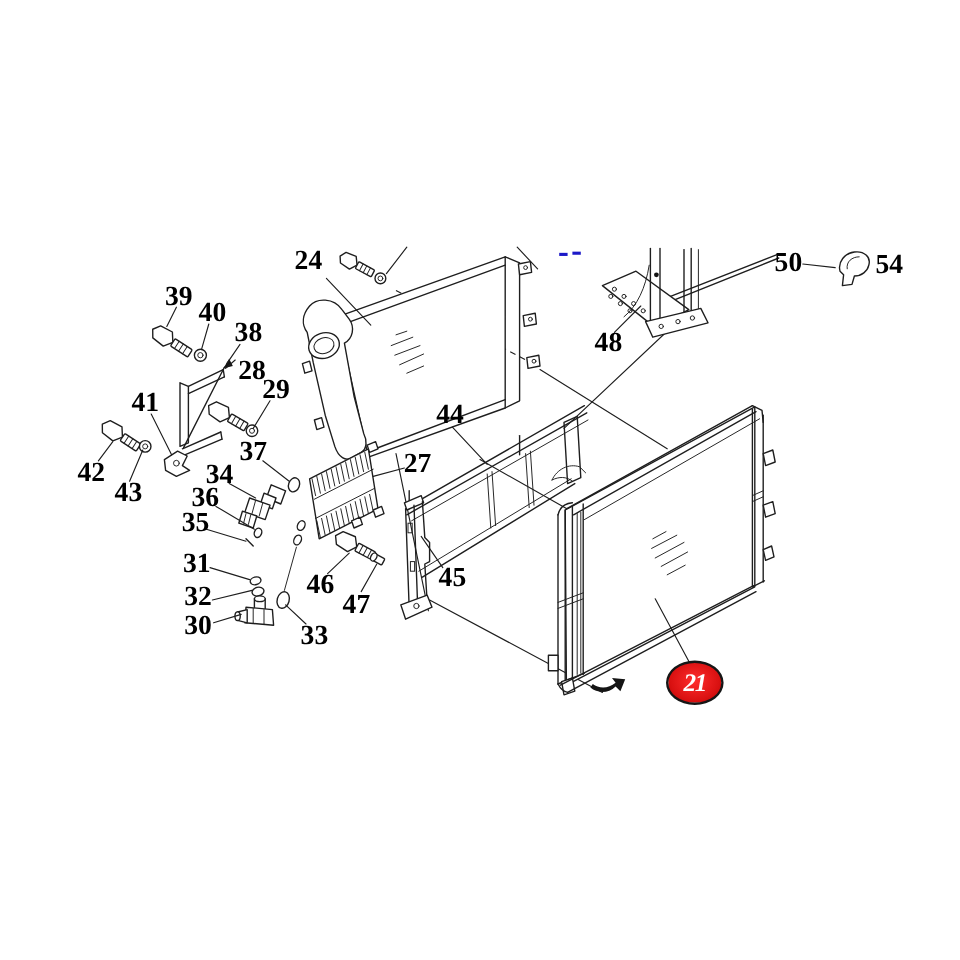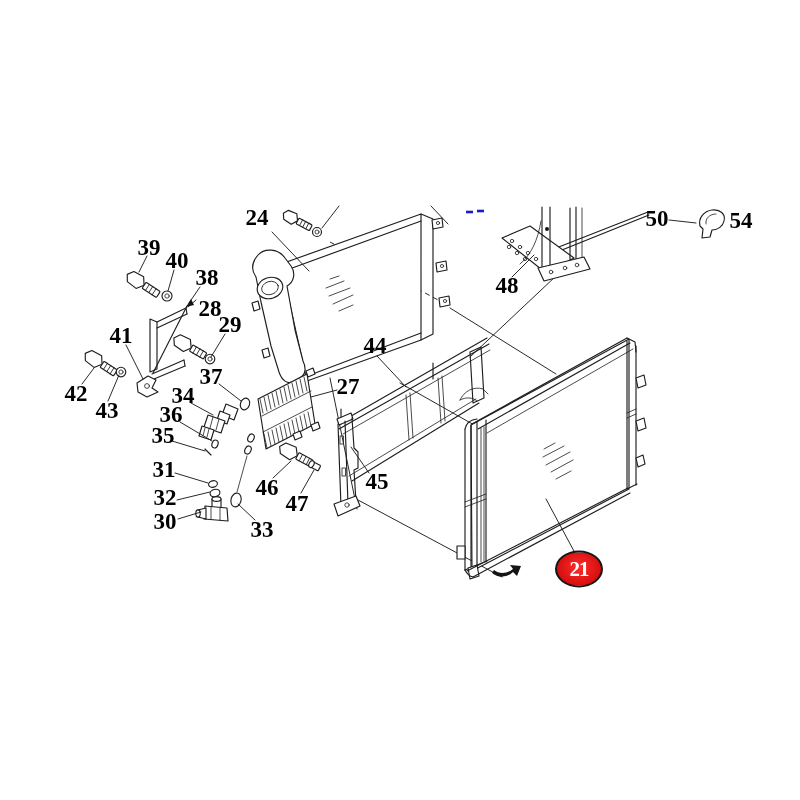--- a/index.html
+++ b/index.html
@@ -350,17 +350,17 @@
       <div class="part-label" style="left: 267px; top: 487px;">46</div>
       <div class="part-label" style="left: 297px; top: 503px;">47</div>
       <div class="part-label" style="left: 348px; top: 386px;">27</div>
       <div class="part-label" style="left: 375px; top: 345px;">44</div>
       <div class="part-label" style="left: 377px; top: 481px;">45</div>
       <div class="part-label" style="left: 507px; top: 285px; text-align: right;">48</div>
       <div class="part-label" style="left: 657px; top: 218px;">50</div>
       <div class="part-label" style="left: 741px; top: 220px;">54</div>
     </div>
 
-<div class="badge" style="left: 579px; top: 569px; color: rgb(255, 255, 255); background: radial-gradient(at 50% 45%, rgb(255, 45, 45) 0%, rgb(217, 17, 17) 65%, rgb(165, 0, 0) 100%);">
+<div class="badge" style="left: 579px; top: 569px; color: rgb(255, 255, 255); background: radial-gradient(at 50% 45%, rgb(255, 45, 45) 0%, rgb(217, 17, 17) 65%, rgb(165, 0, 0) 100%); font-style: italic;">
   <span>21</span>
 </div>
 
 </div>
 
 </body></html>

